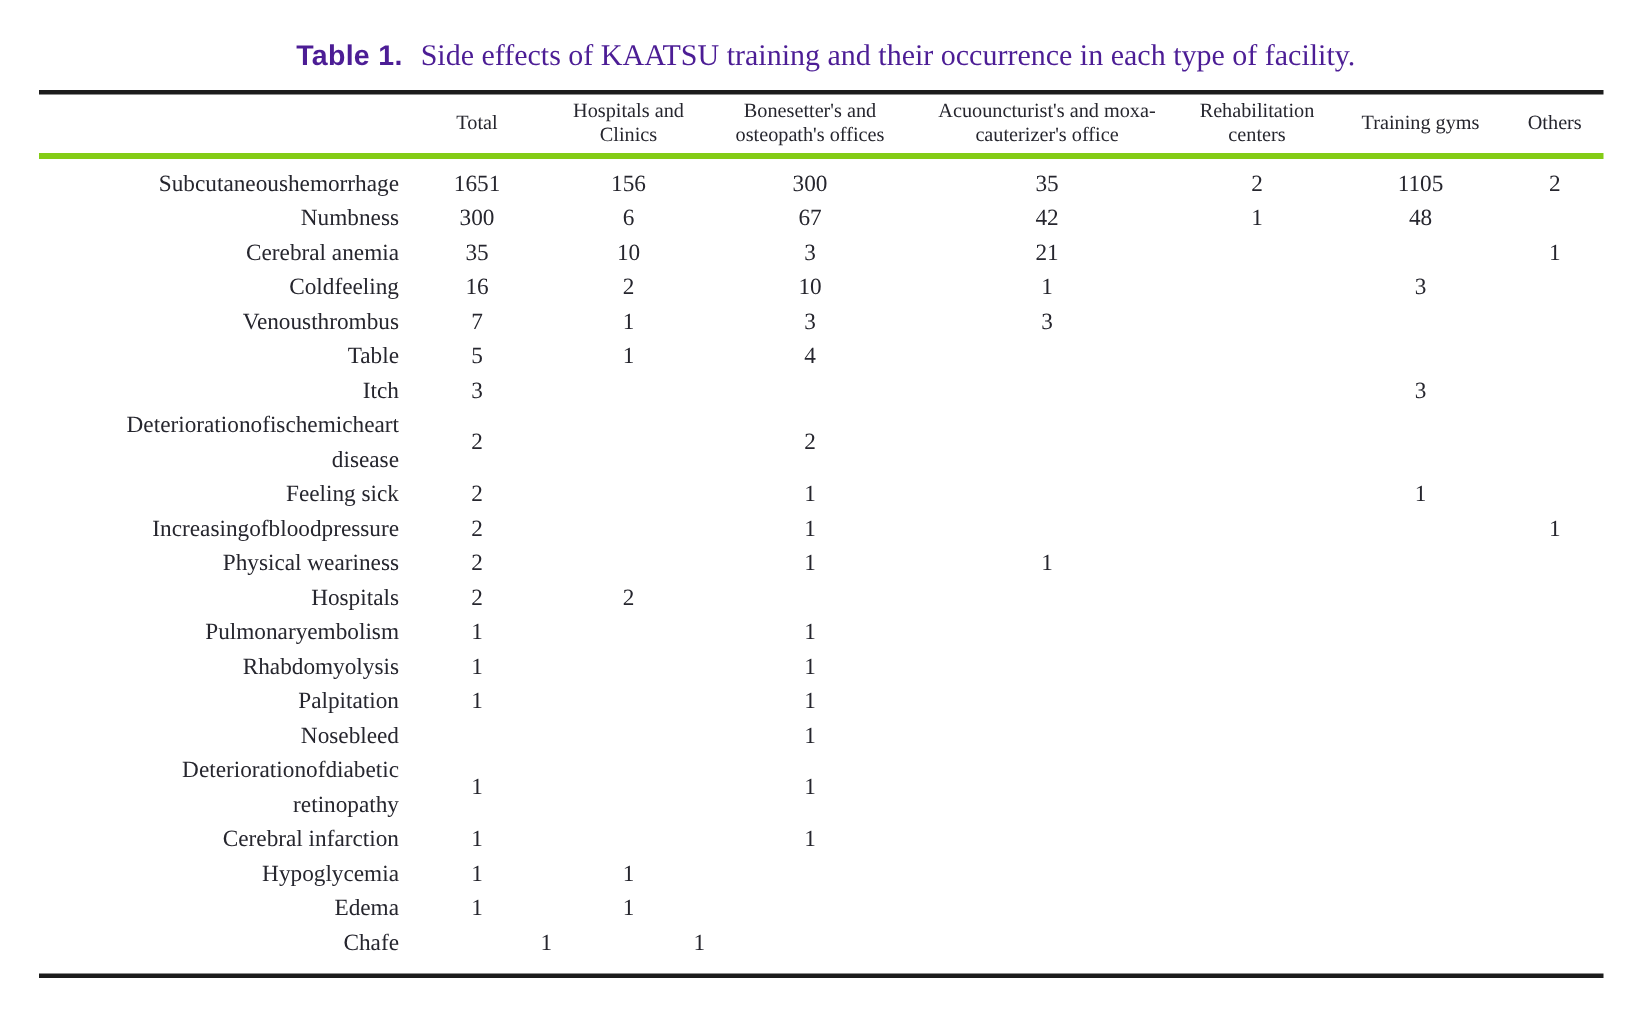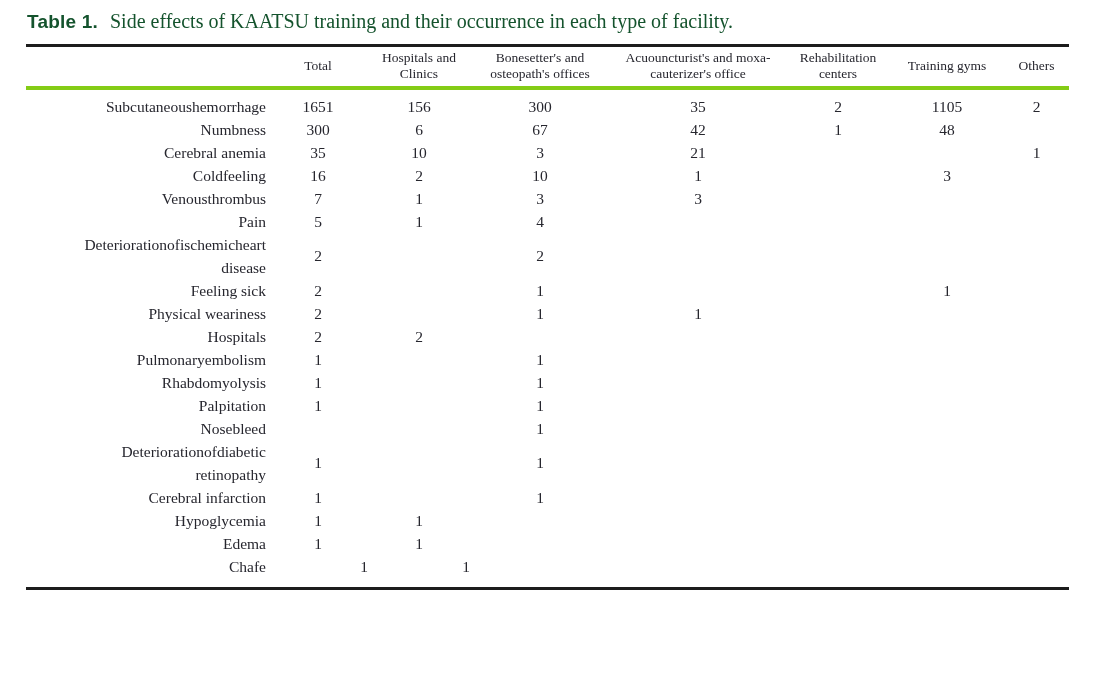--- a/index.html
+++ b/index.html
@@ -11,25 +11,26 @@
     -webkit-font-smoothing: antialiased;
   }
   .page {
     position: relative;
     width: 1094px; height: 677px;
     overflow: hidden;
     background: #ffffff;
   }
   .caption {
     margin: 0;
-    padding: 8px 20px 9px 27px;
+    padding: 24px 20px 9px 27px;
     font-size: 20px;
     line-height: 26px;
-    color: #14532d;
+    color: #4c1d95;
     white-space: nowrap;
+    text-align: center;
   }
   .caption .cap-num {
     font-family: "Liberation Sans", sans-serif;
     font-weight: 700;
     font-size: 19px;
     letter-spacing: 0.2px;
   }
   .caption .cap-text { margin-left: 7px; }
 
   table.kaatsu {
@@ -145,48 +146,68 @@
           <td class="label">Venousthrombus</td>
           <td class="num">7</td>
           <td class="num">1</td>
           <td class="num">3</td>
           <td class="num">3</td>
           <td class="num"></td>
           <td class="num"></td>
           <td class="num"></td>
         </tr>
         <tr>
-          <td class="label">Pain</td>
+          <td class="label">Table</td>
           <td class="num">5</td>
           <td class="num">1</td>
           <td class="num">4</td>
           <td class="num"></td>
           <td class="num"></td>
           <td class="num"></td>
           <td class="num"></td>
         </tr>
         <tr>
+          <td class="label">Itch</td>
+          <td class="num">3</td>
+          <td class="num"></td>
+          <td class="num"></td>
+          <td class="num"></td>
+          <td class="num"></td>
+          <td class="num">3</td>
+          <td class="num"></td>
+        </tr>
+        <tr>
           <td class="label">Deteriorationofischemicheart disease</td>
           <td class="num">2</td>
           <td class="num"></td>
           <td class="num">2</td>
           <td class="num"></td>
           <td class="num"></td>
           <td class="num"></td>
           <td class="num"></td>
         </tr>
         <tr>
           <td class="label">Feeling sick</td>
           <td class="num">2</td>
           <td class="num"></td>
           <td class="num">1</td>
           <td class="num"></td>
           <td class="num"></td>
           <td class="num">1</td>
           <td class="num"></td>
+        </tr>
+        <tr>
+          <td class="label">Increasingofbloodpressure</td>
+          <td class="num">2</td>
+          <td class="num"></td>
+          <td class="num">1</td>
+          <td class="num"></td>
+          <td class="num"></td>
+          <td class="num"></td>
+          <td class="num">1</td>
         </tr>
         <tr>
           <td class="label">Physical weariness</td>
           <td class="num">2</td>
           <td class="num"></td>
           <td class="num">1</td>
           <td class="num">1</td>
           <td class="num"></td>
           <td class="num"></td>
           <td class="num"></td>

